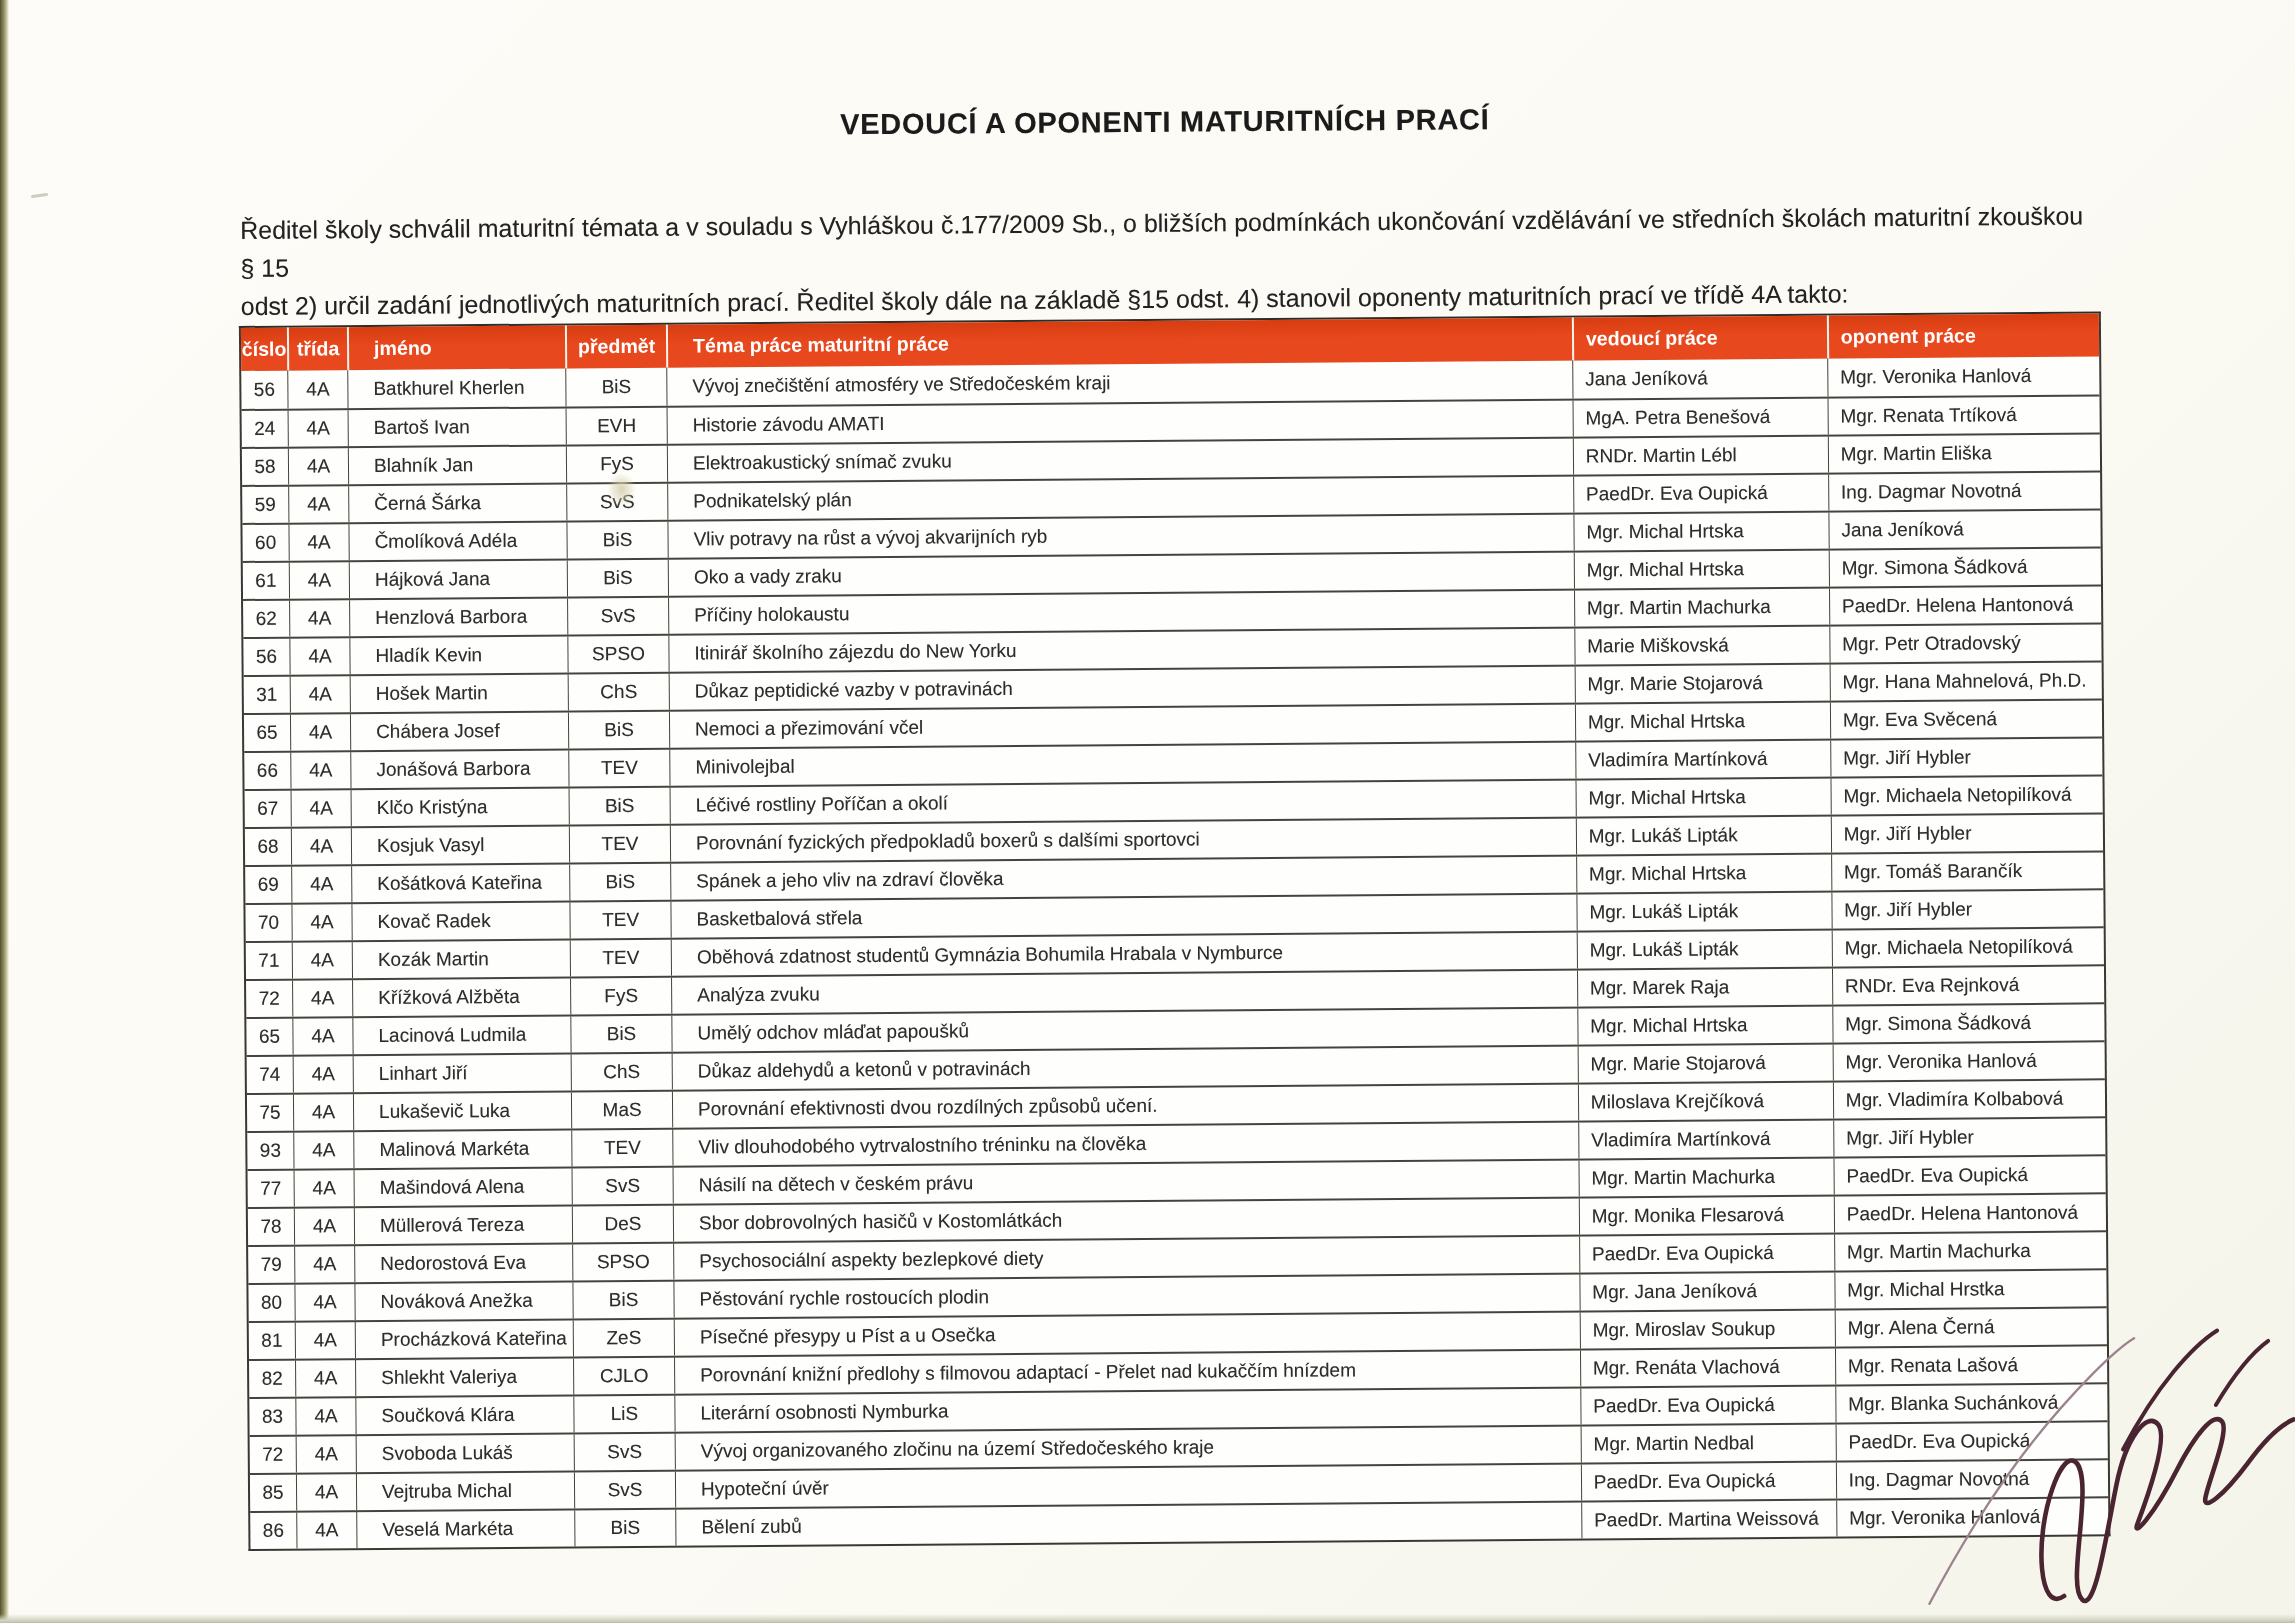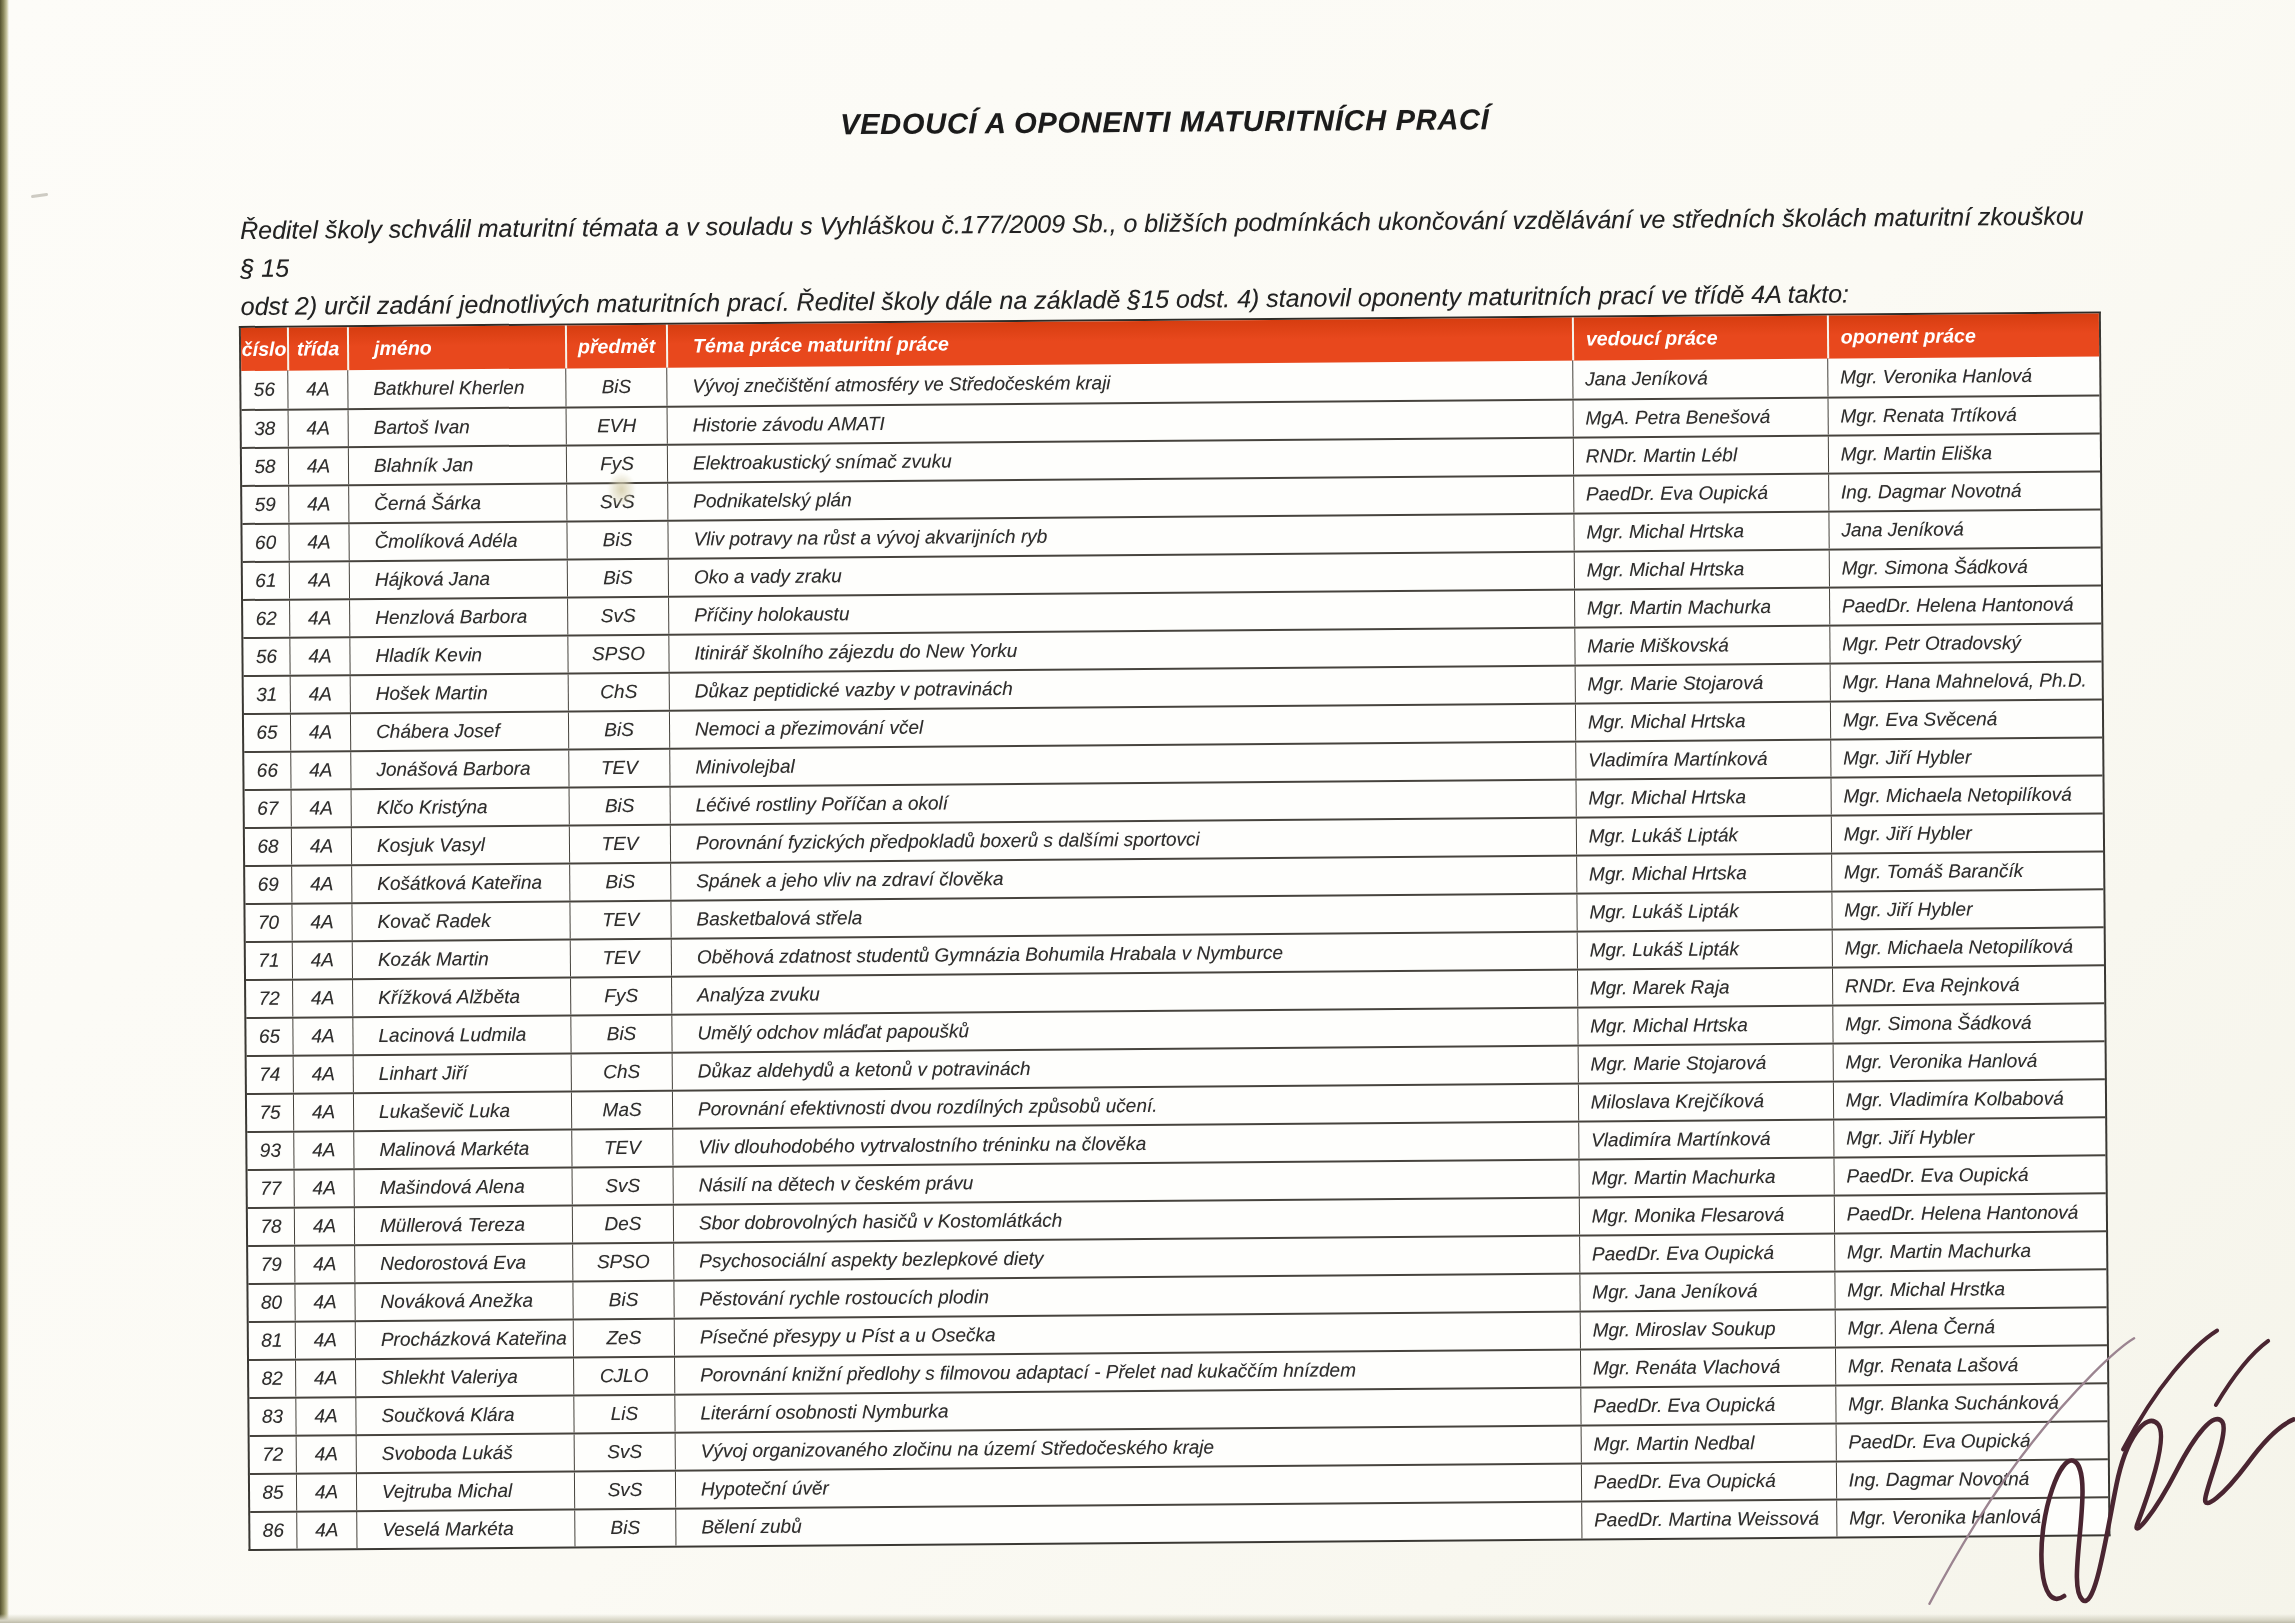--- a/index.html
+++ b/index.html
@@ -1,19 +1,19 @@
 <!DOCTYPE html>
 <html style="--hdr: #e8481d; --hdr-dark: #d63d10; --hdr-text: #ffffff; --ink: #2e2d2c;font-size:10.5px"><head>
 <meta charset="utf-8">
 <style>
   html,body{margin:0;padding:0;}
   body{width:2295px;height:1623px;overflow:hidden;background:#f4f3ea;
        font-family:"Liberation Sans",sans-serif;}
   #page{position:relative;width:2295px;height:1623px;
-        background:linear-gradient(135deg,#fdfcf8 0%,#fbfaf4 55%,#f5f4ea 100%);font-style:italic;}
+        background:linear-gradient(135deg,#fdfcf8 0%,#fbfaf4 55%,#f5f4ea 100%);}
   
   .scan-left{position:absolute;left:0;top:0;width:9.2px;height:1623px;z-index:6;
       background:linear-gradient(90deg,#55522f 0%,#8d8a5e 40%,#c9c6a2 75%,rgba(250,249,240,0) 100%);}
   .scan-bottom{position:absolute;left:0;bottom:0;width:2295px;height:9.2px;z-index:6;
       background:linear-gradient(180deg,rgba(240,239,228,0) 0%,#d6d4c4 70%,#bdbbaa 100%);}
   .pencil-mark{position:absolute;left:31px;top:194px;width:17px;height:2.6px;background:#b9b7ac;
       border-radius:1.3px;transform:rotate(-8deg);opacity:.7;}
   .smudge{position:absolute;left:607px;top:472px;width:29px;height:35px;border-radius:50%;
       background:radial-gradient(ellipse at center,#d9d2b2 0%,rgba(250,249,240,0) 70%);
       filter:blur(1.3px);}
@@ -75,21 +75,21 @@
           <div class="brow">
             <div class="bcell ctr">56</div>
             <div class="bcell ctr">4A</div>
             <div class="bcell pl1">Batkhurel Kherlen</div>
             <div class="bcell ctr">BiS</div>
             <div class="bcell pl1">Vývoj znečištění atmosféry ve Středočeském kraji</div>
             <div class="bcell pl2">Jana Jeníková</div>
             <div class="bcell pl2">Mgr. Veronika Hanlová</div>
           </div>
           <div class="brow">
-            <div class="bcell ctr">38</div>
+            <div class="bcell ctr">24</div>
             <div class="bcell ctr">4A</div>
             <div class="bcell pl1">Bartoš Ivan</div>
             <div class="bcell ctr">EVH</div>
             <div class="bcell pl1">Historie závodu AMATI</div>
             <div class="bcell pl2">MgA. Petra Benešová</div>
             <div class="bcell pl2">Mgr. Renata Trtíková</div>
           </div>
           <div class="brow">
             <div class="bcell ctr">58</div>
             <div class="bcell ctr">4A</div>

